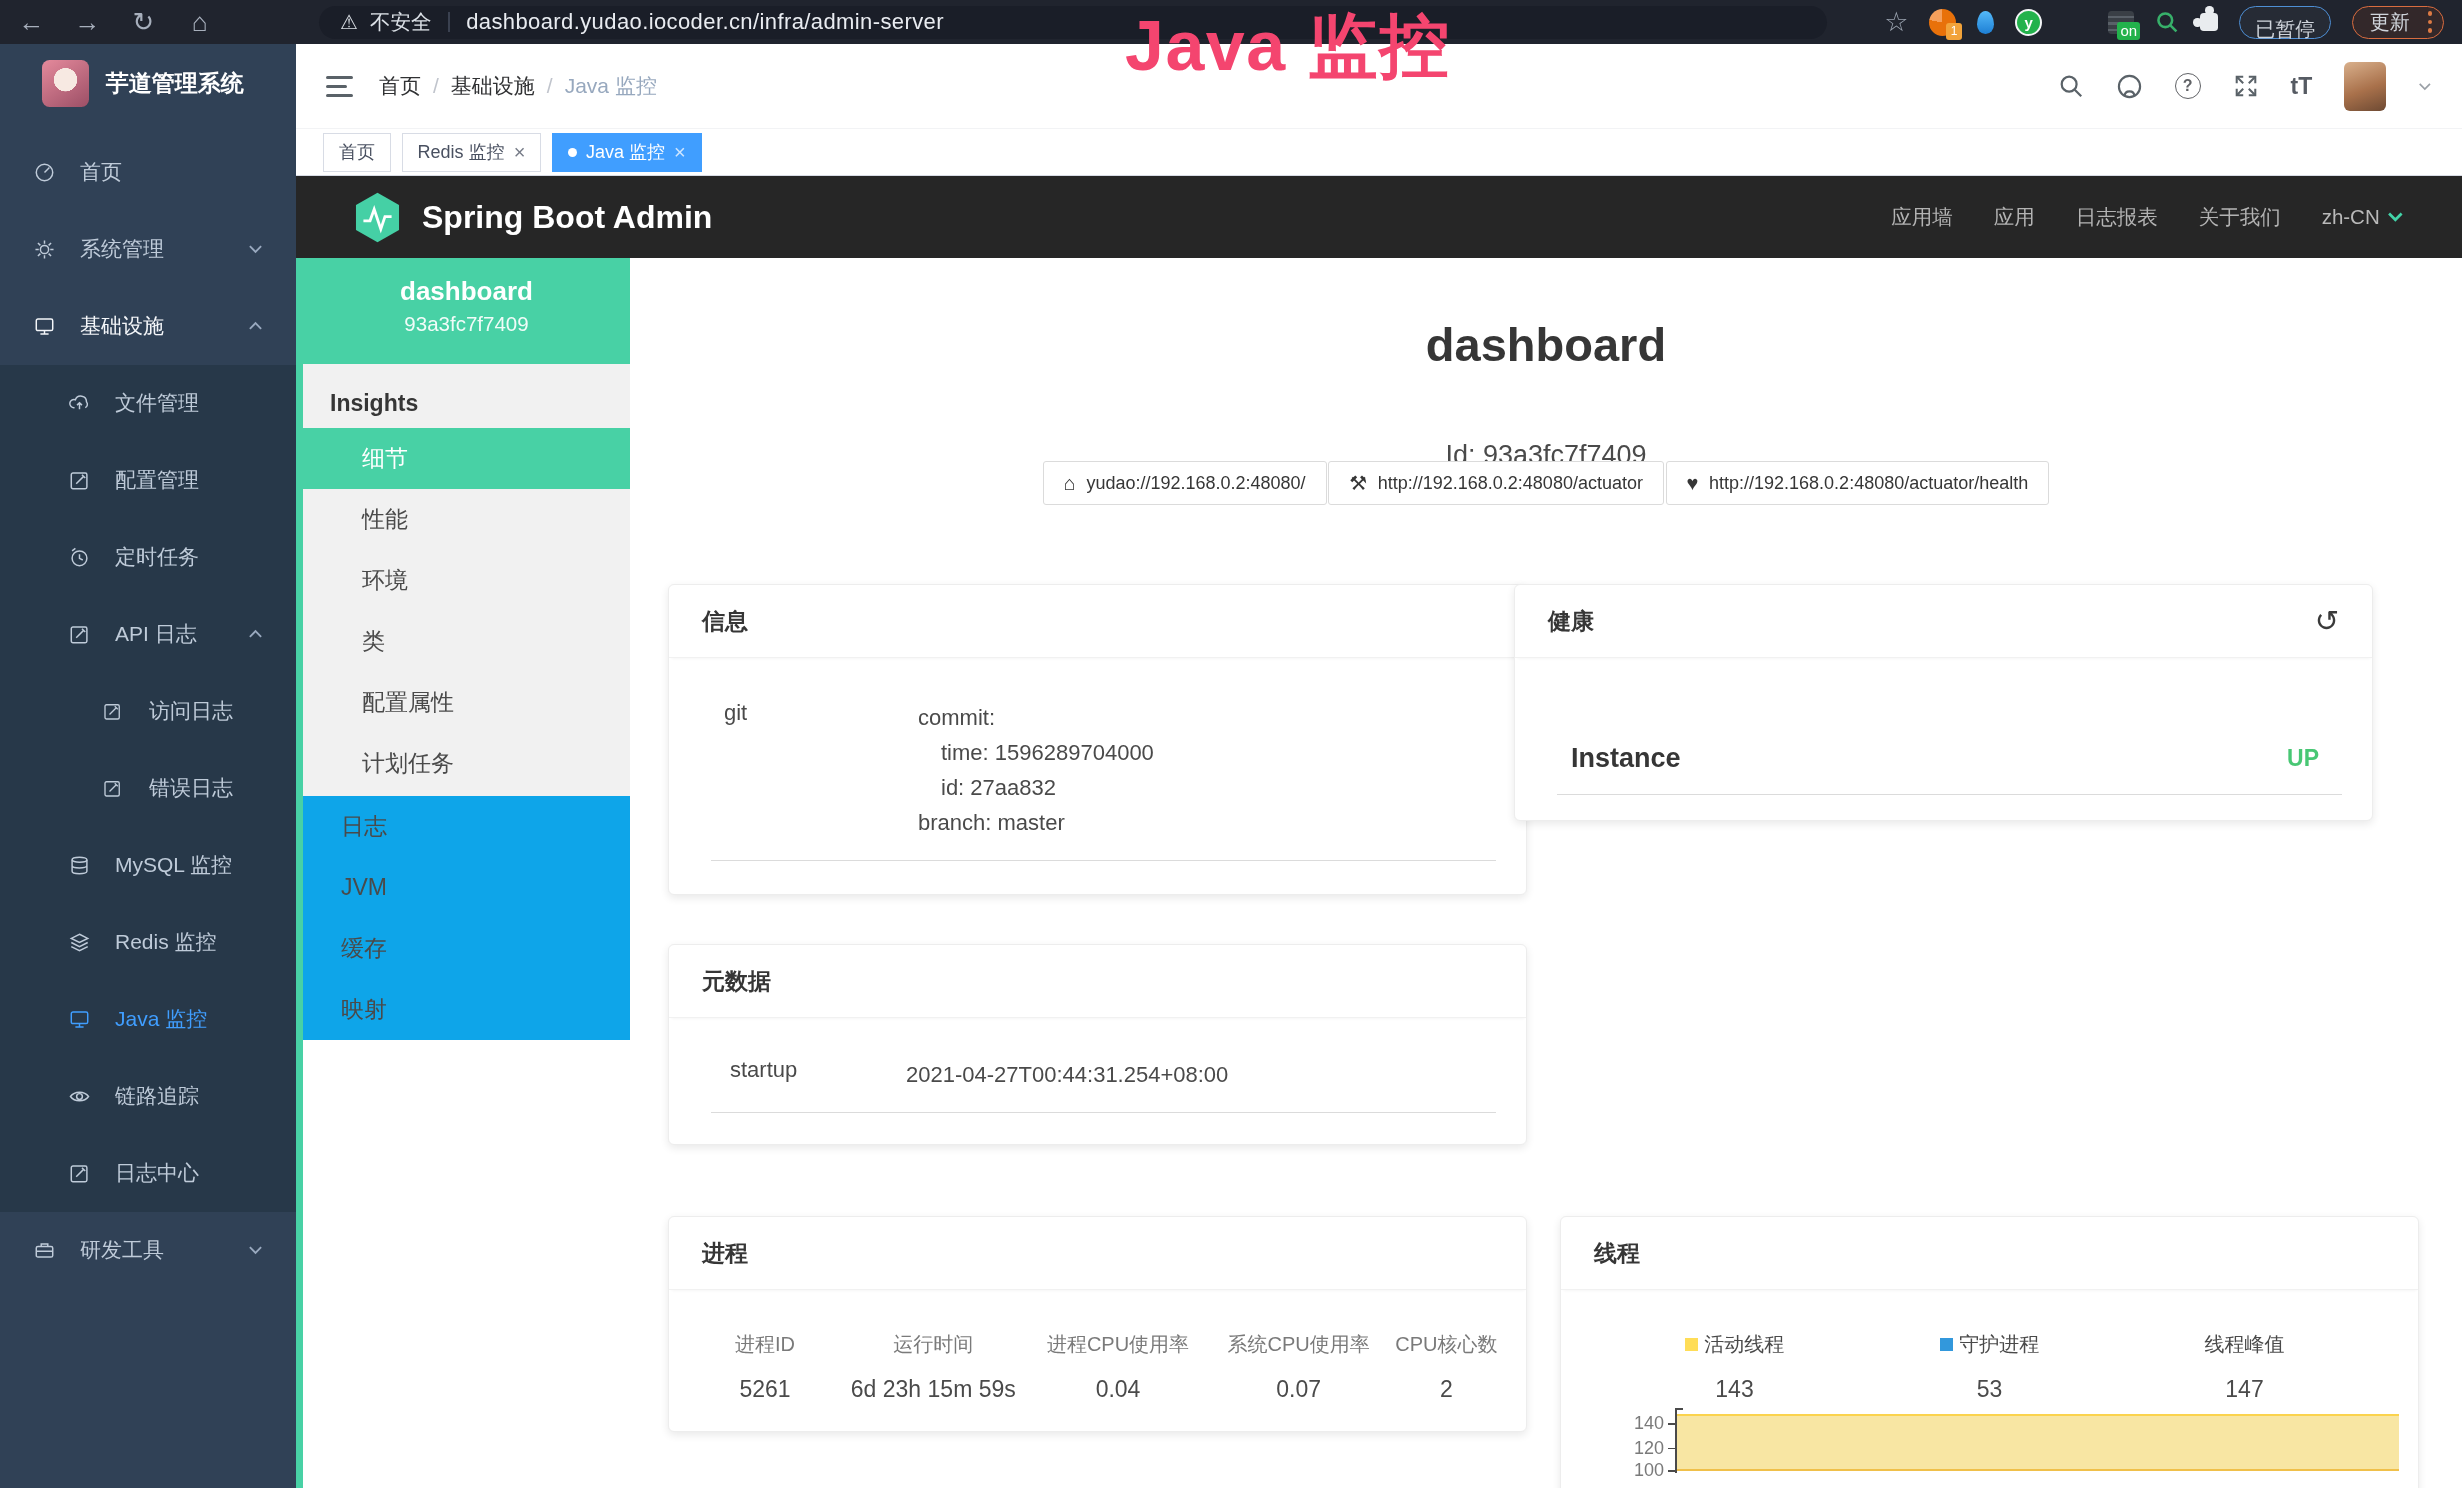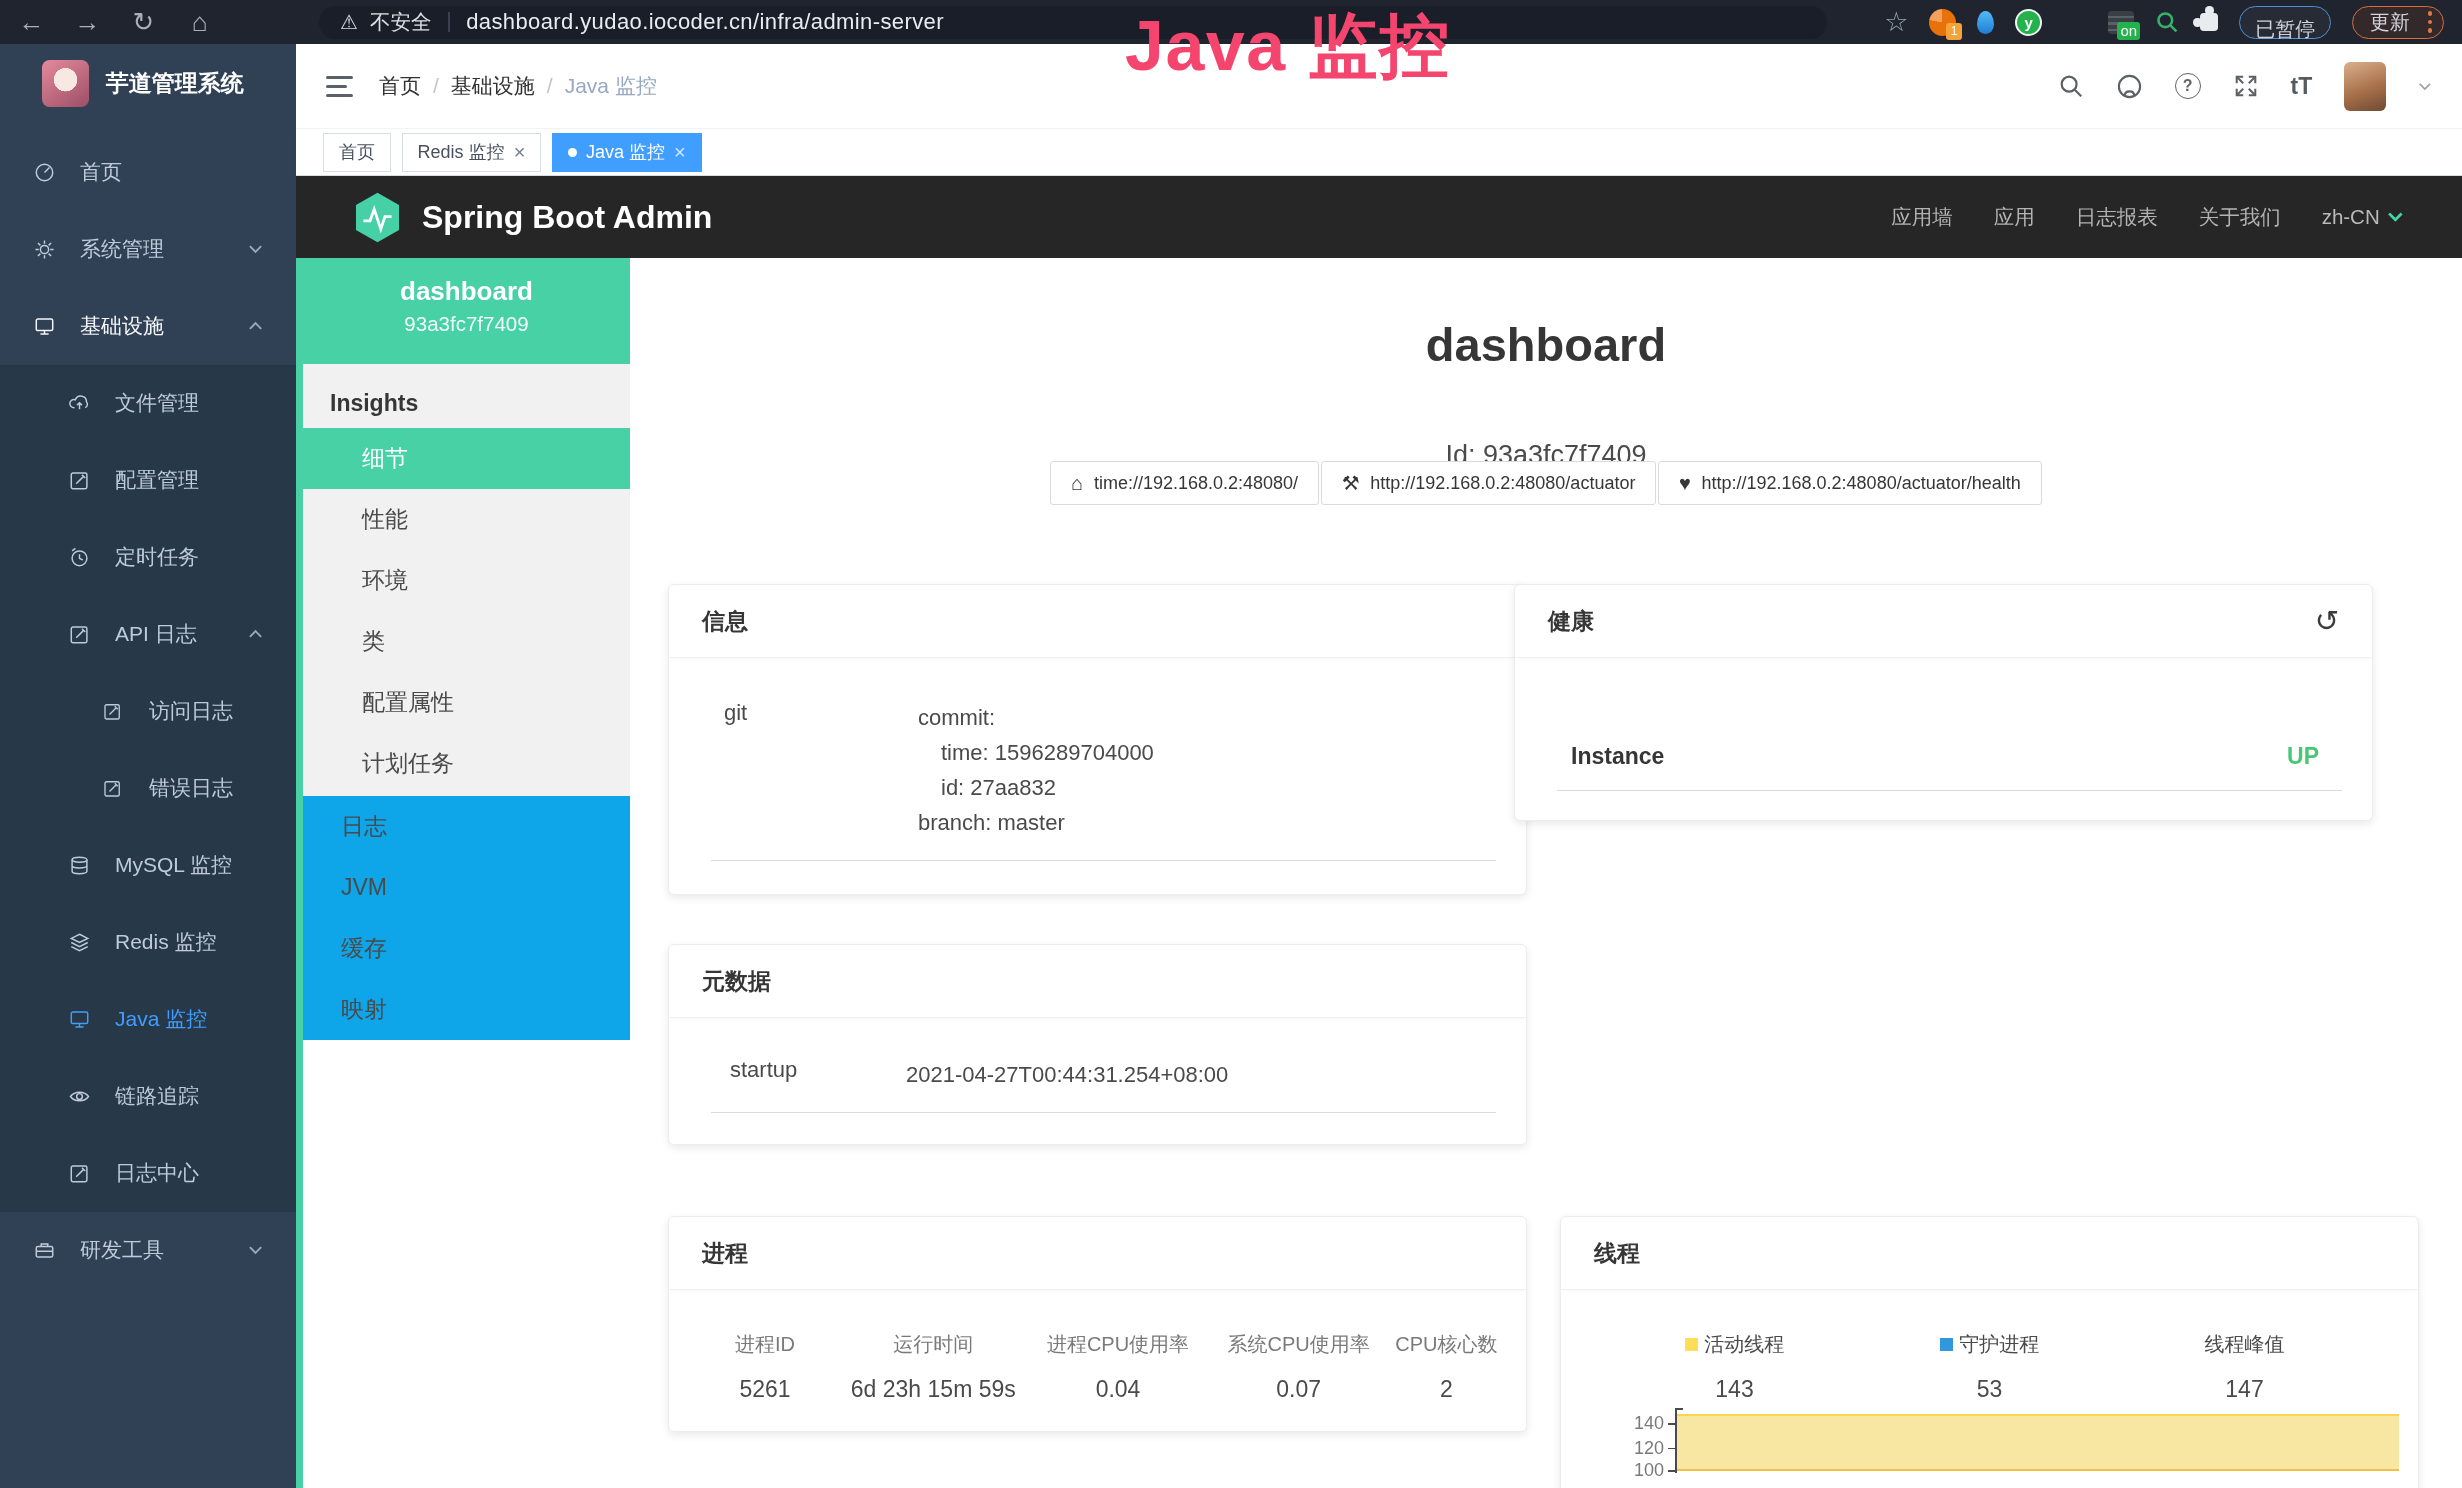--- a/index.html
+++ b/index.html
@@ -140,21 +140,21 @@
   .card-thr    { left:930px; top:958px; width:859px; height:652px; }
 
   .kv { display:flex; padding:42px 33px 0 55px; font-size:22px; color:#4a4a4a; }
   .kv .k { width:194px; flex:none; }
   .kv .v { flex:1; line-height:35px; }
   .v .ln.ind { padding-left:23px; }
   .u-line { margin:20px 30px 0 42px; border-bottom:1.5px solid #dbdbdb; }
   .kv-meta { padding:39px 33px 0 61px; }
   .kv-meta .k { width:176px; }
   .h-row { display:flex; justify-content:space-between; align-items:center; padding:85px 53px 0 56px; }
-  .h-row .k { font-size:23px; font-weight:700; color:#363636; }
+  .h-row .k { font-size:27px; font-weight:700; color:#363636; }
   .h-row .status { font-size:23px; font-weight:700; color:#48c774; }
 
   .tbl { margin-top:41px; display:grid; grid-template-columns:19% 22% 23% 21% 15%; padding:0 18px; text-align:center; }
   .tbl .th { font-size:20px; color:#7a7a7a; }
   .tbl .td { font-size:23px; color:#4a4a4a; margin-top:18px; }
 
   .legend { margin-top:41px; display:grid; grid-template-columns:1fr 1fr 1fr; padding:0 46px; text-align:center; }
   .lg-label { font-size:20px; color:#4a4a4a; display:flex; align-items:center; justify-content:center; gap:6px; }
   .sw { width:13.7px; height:13.7px; display:inline-block; }
   .sw.yellow { background:#ffdd57; }
@@ -510,21 +510,21 @@
       </aside>
 
       <section class="sba-main">
         <div class="hero">
           <h1>dashboard</h1>
           <div class="idline">Id: 93a3fc7f7409</div>
         </div>
         <div class="endpoints">
           <span class="ep-btn">
             <span class="ep-ico">⌂</span>
-            <span>time://192.168.0.2:48080/</span>
+            <span>yudao://192.168.0.2:48080/</span>
           </span>
           <span class="ep-btn">
             <span class="ep-ico">⚒</span>
             <span>http://192.168.0.2:48080/actuator</span>
           </span>
           <span class="ep-btn">
             <span class="ep-ico">♥</span>
             <span>http://192.168.0.2:48080/actuator/health</span>
           </span>
         </div>

